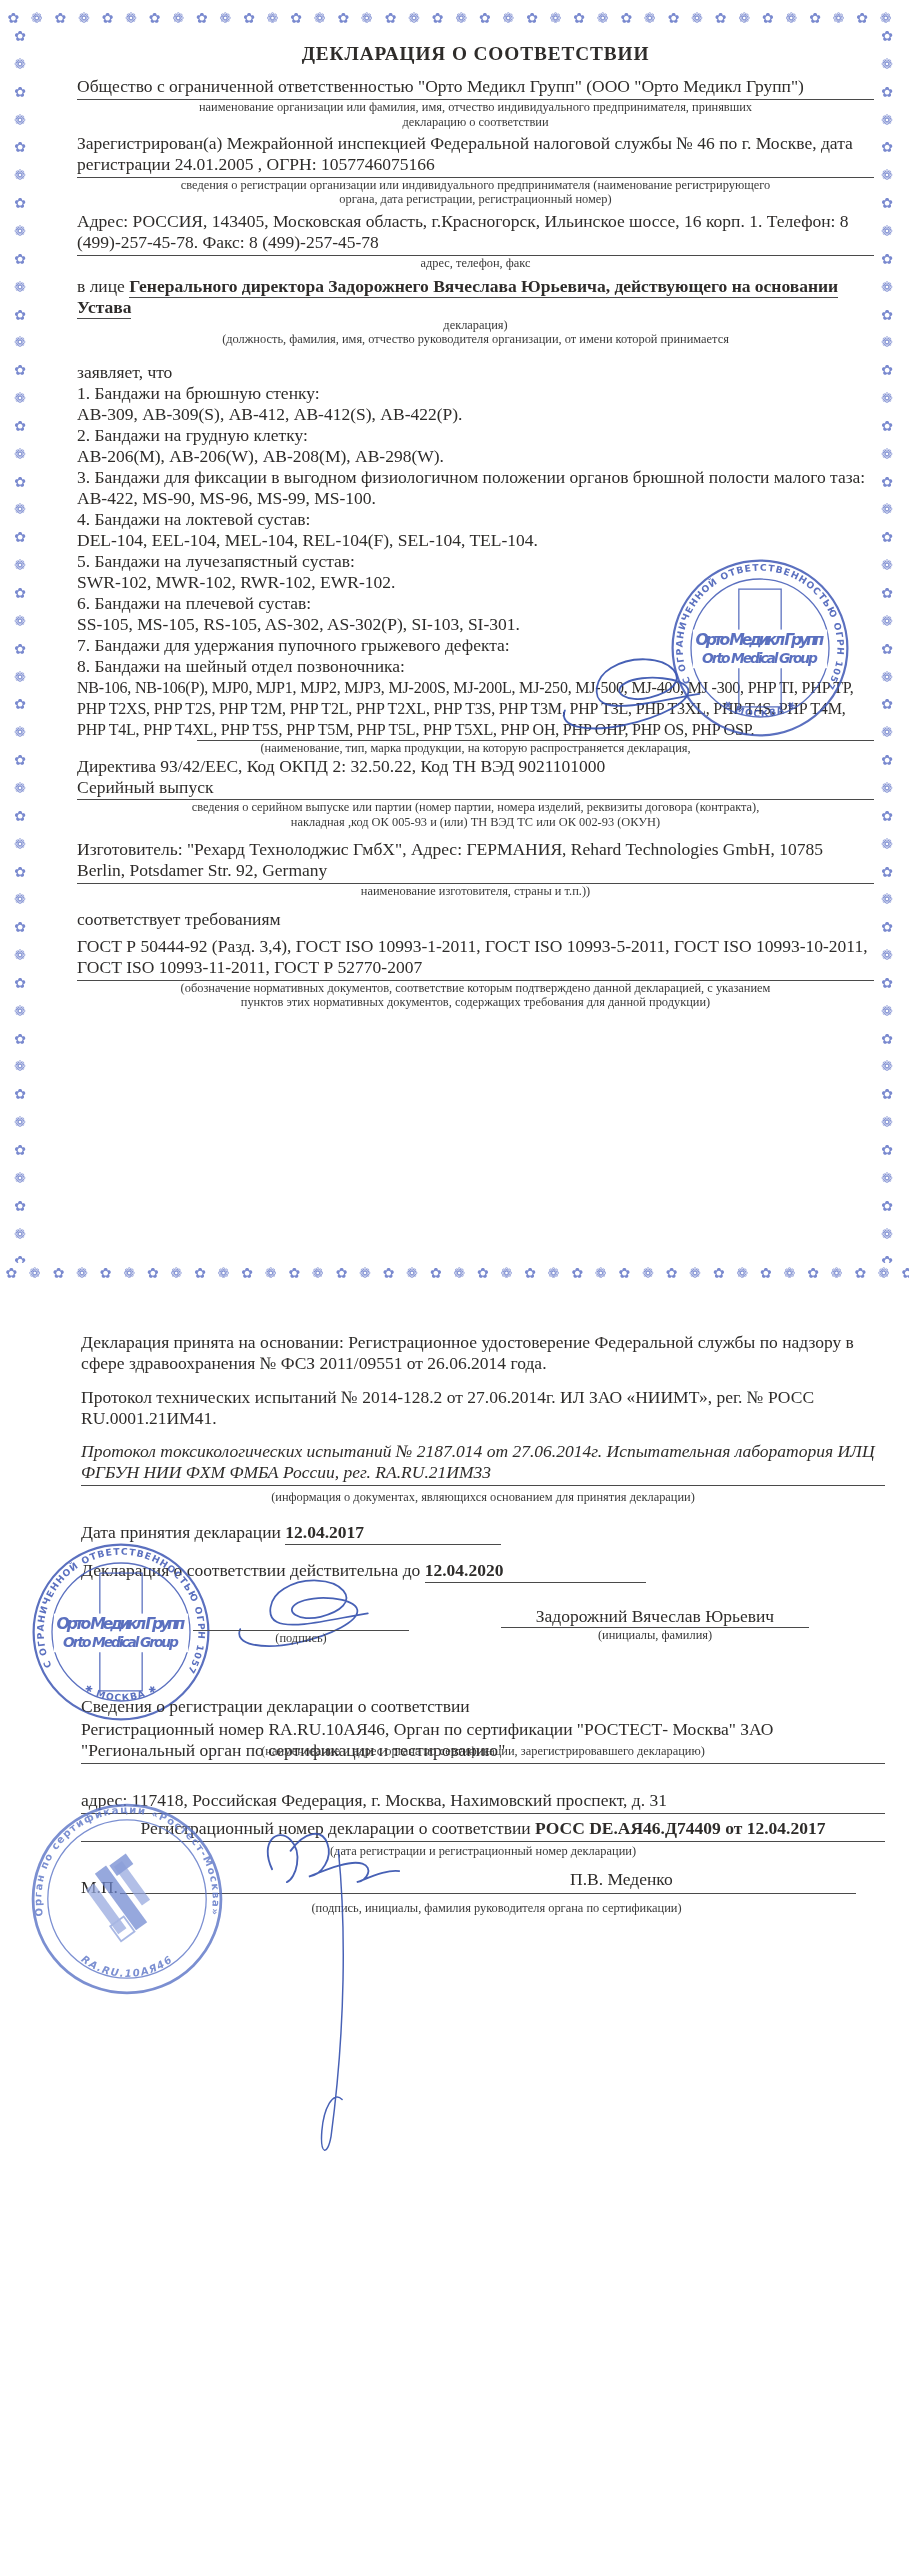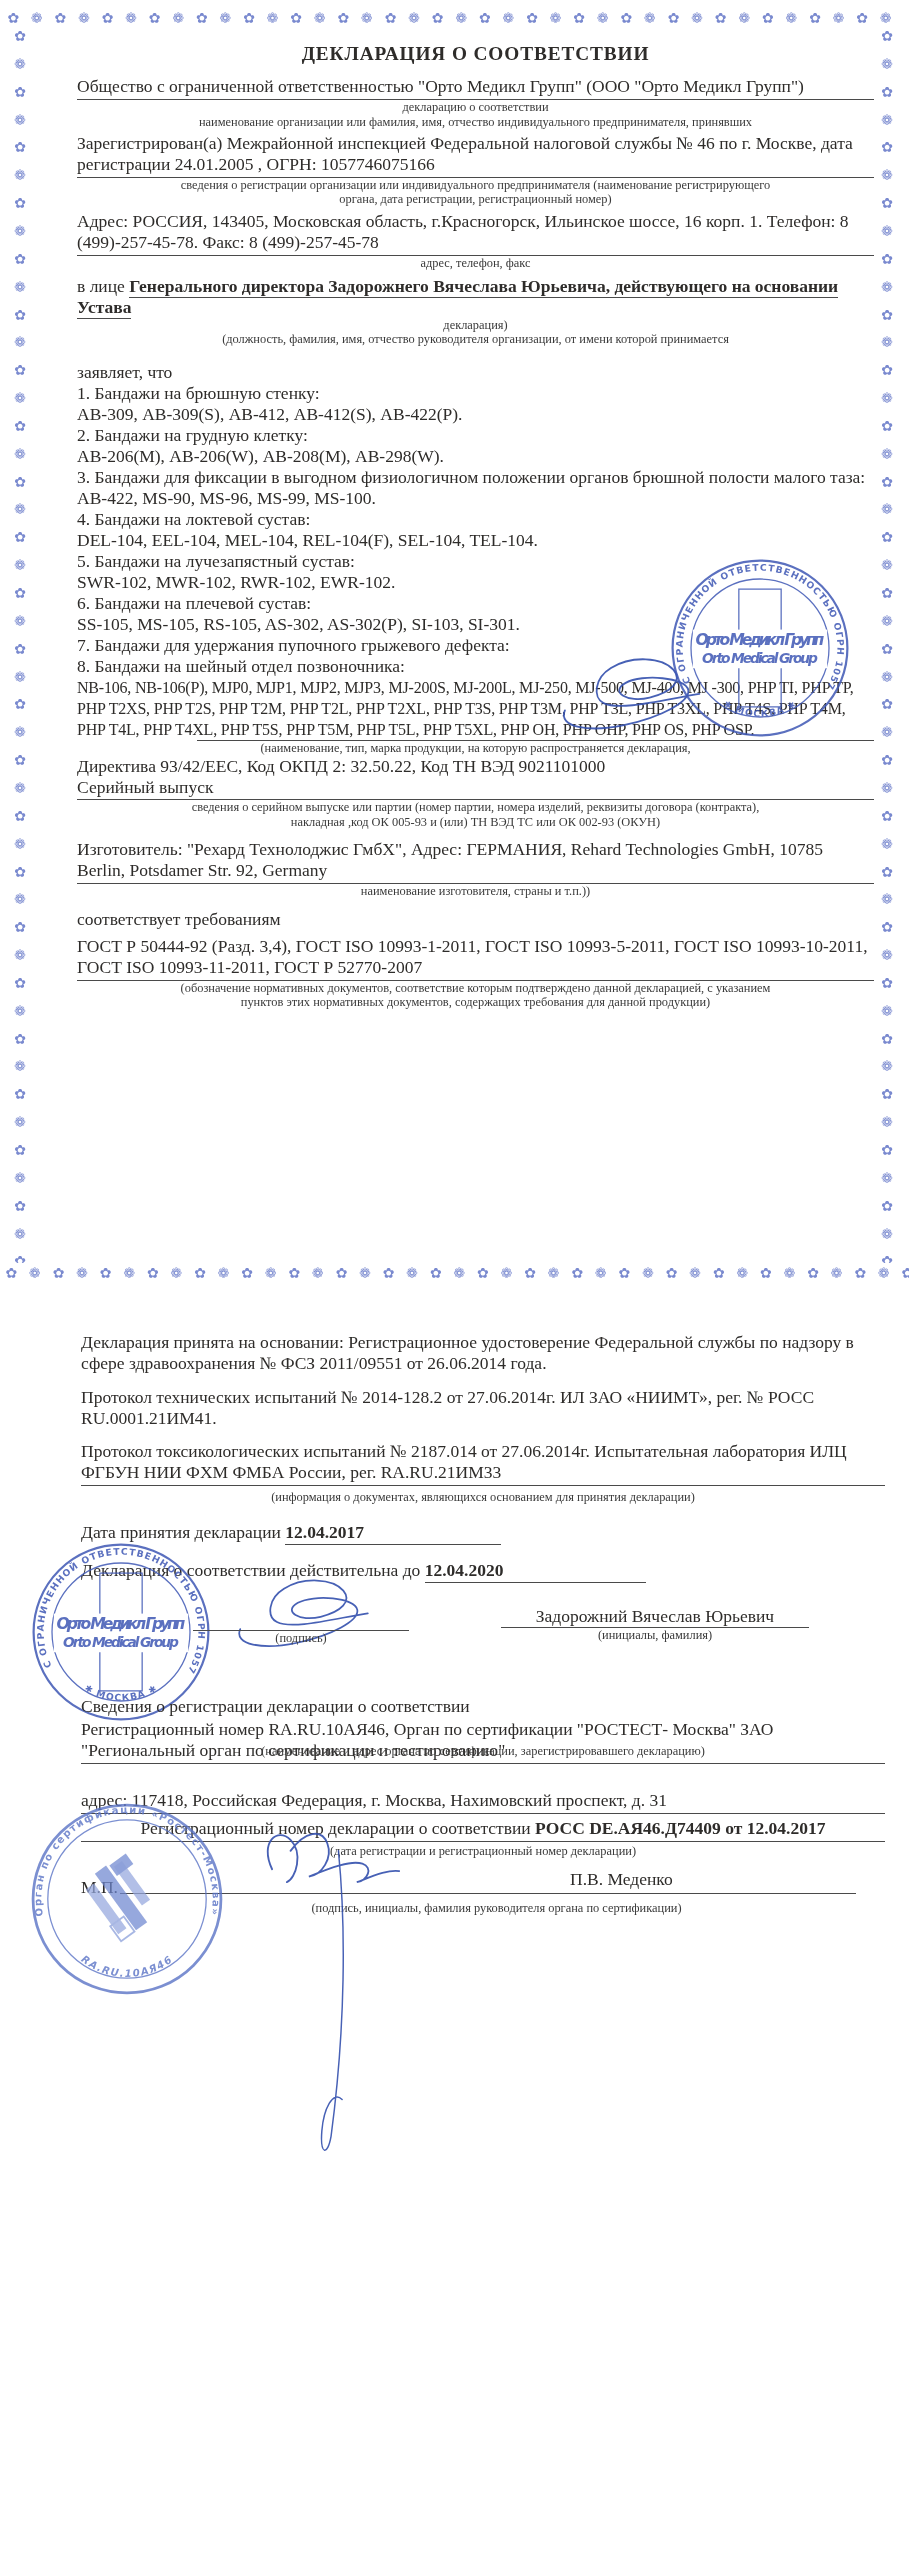--- a/index.html
+++ b/index.html
@@ -48,22 +48,22 @@
 
   <div class="orn h" style="left:7.4px;top:7.4px;width:891px;">✿ ❁ ✿ ❁ ✿ ❁ ✿ ❁ ✿ ❁ ✿ ❁ ✿ ❁ ✿ ❁ ✿ ❁ ✿ ❁ ✿ ❁ ✿ ❁ ✿ ❁ ✿ ❁ ✿ ❁ ✿ ❁ ✿ ❁ ✿ ❁ ✿ ❁ ✿ ❁ ✿ ❁ ✿ ❁ ✿ ❁ ✿ ❁ ✿ ❁ ✿ ❁ ✿ ❁ ✿ ❁ ✿ ❁ ✿ ❁ ✿ ❁ ✿ ❁ ✿ ❁ ✿ ❁ ✿ ❁ ✿ ❁ ✿ ❁ ✿ ❁ ✿ ❁ ✿ ❁ </div>
   <div class="orn v" style="left:9.2px;top:28px;height:1235px;">✿ ❁ ✿ ❁ ✿ ❁ ✿ ❁ ✿ ❁ ✿ ❁ ✿ ❁ ✿ ❁ ✿ ❁ ✿ ❁ ✿ ❁ ✿ ❁ ✿ ❁ ✿ ❁ ✿ ❁ ✿ ❁ ✿ ❁ ✿ ❁ ✿ ❁ ✿ ❁ ✿ ❁ ✿ ❁ ✿ ❁ ✿ ❁ ✿ ❁ ✿ ❁ ✿ ❁ ✿ ❁ ✿ ❁ ✿ ❁ ✿ ❁ ✿ ❁ ✿ ❁ ✿ ❁ ✿ ❁ ✿ ❁ ✿ ❁ ✿ ❁ ✿ ❁ ✿ ❁ </div>
   <div class="orn v" style="left:876px;top:28px;height:1235px;">✿ ❁ ✿ ❁ ✿ ❁ ✿ ❁ ✿ ❁ ✿ ❁ ✿ ❁ ✿ ❁ ✿ ❁ ✿ ❁ ✿ ❁ ✿ ❁ ✿ ❁ ✿ ❁ ✿ ❁ ✿ ❁ ✿ ❁ ✿ ❁ ✿ ❁ ✿ ❁ ✿ ❁ ✿ ❁ ✿ ❁ ✿ ❁ ✿ ❁ ✿ ❁ ✿ ❁ ✿ ❁ ✿ ❁ ✿ ❁ ✿ ❁ ✿ ❁ ✿ ❁ ✿ ❁ ✿ ❁ ✿ ❁ ✿ ❁ ✿ ❁ ✿ ❁ ✿ ❁ </div>
   <div class="orn h" style="left:5.5px;top:1262px;width:903px;">✿ ❁ ✿ ❁ ✿ ❁ ✿ ❁ ✿ ❁ ✿ ❁ ✿ ❁ ✿ ❁ ✿ ❁ ✿ ❁ ✿ ❁ ✿ ❁ ✿ ❁ ✿ ❁ ✿ ❁ ✿ ❁ ✿ ❁ ✿ ❁ ✿ ❁ ✿ ❁ ✿ ❁ ✿ ❁ ✿ ❁ ✿ ❁ ✿ ❁ ✿ ❁ ✿ ❁ ✿ ❁ ✿ ❁ ✿ ❁ ✿ ❁ ✿ ❁ ✿ ❁ ✿ ❁ ✿ ❁ ✿ ❁ ✿ ❁ ✿ ❁ ✿ ❁ ✿ ❁ </div>
 
   <div class="content">
     <div class="title">ДЕКЛАРАЦИЯ О СООТВЕТСТВИИ</div>
 
     <p class="ul">Общество с ограниченной ответственностью "Орто Медикл Групп"  (ООО "Орто Медикл Групп")</p>
+    <div class="small center">наименование организации или фамилия, имя, отчество индивидуального предпринимателя, принявших</div>
     <div class="small center">декларацию о соответствии</div>
-    <div class="small center">наименование организации или фамилия, имя, отчество индивидуального предпринимателя, принявших</div>
 
     <p class="ul mt4">Зарегистрирован(а) Межрайонной инспекцией Федеральной налоговой службы № 46 по г. Москве, дата регистрации 24.01.2005 , ОГРН: 1057746075166</p>
     <div class="small center">сведения о регистрации организации или индивидуального предпринимателя (наименование регистрирующего</div>
     <div class="small center">органа, дата регистрации, регистрационный номер)</div>
 
     <p class="ul mt4">Адрес: РОССИЯ, 143405, Московская область, г.Красногорск, Ильинское шоссе, 16 корп. 1. Телефон: 8 (499)-257-45-78. Факс: 8 (499)-257-45-78</p>
     <div class="small center">адрес, телефон, факс</div>
 
     <p class="mt6"><span>в лице </span><span class="ul2">Генерального директора Задорожнего Вячеслава Юрьевича, действующего на основании Устава</span></p>
     <div class="small center">декларация)</div>
@@ -115,21 +115,21 @@
     <text class="ring"><textPath href="#c1a" startOffset="50%" text-anchor="middle">ОБЩЕСТВО С ОГРАНИЧЕННОЙ ОТВЕТСТВЕННОСТЬЮ ОГРН 1057746075166</textPath></text>
     <text class="ring"><textPath href="#c1b" startOffset="50%" text-anchor="middle">✱ МОСКВА ✱</textPath></text>
     <rect x="77" y="36" width="46" height="128" class="st thin"></rect>
     <rect x="27" y="80" width="146" height="42" fill="#ffffff"></rect>
     <text x="100" y="97" class="inner1" text-anchor="middle" textLength="140">Орто Медикл Групп</text>
     <text x="100" y="116" class="inner2" text-anchor="middle" textLength="126">Orto Medical Group</text>
   </svg>
 
   <p class="s2" style="top:1332px;">Декларация принята на основании: Регистрационное удостоверение Федеральной службы по надзору в сфере здравоохранения № ФСЗ 2011/09551 от 26.06.2014 года.</p>
   <p class="s2" style="top:1387px;">Протокол  технических испытаний № 2014-128.2 от 27.06.2014г. ИЛ ЗАО «НИИМТ», рег. № РОСС RU.0001.21ИМ41.</p>
-  <p class="s2 ul" style="top:1441px;">Протокол токсикологических испытаний № 2187.014 от 27.06.2014г. Испытательная лаборатория ИЛЦ ФГБУН НИИ ФХМ ФМБА России, рег. RA.RU.21ИМ33</p>
+  <p class="s2 ul" style="top:1441px;font-style:italic;">Протокол токсикологических испытаний № 2187.014 от 27.06.2014г. Испытательная лаборатория ИЛЦ ФГБУН НИИ ФХМ ФМБА России, рег. RA.RU.21ИМ33</p>
   <div class="s2 small center" style="top:1490px;">(информация о документах, являющихся основанием для принятия декларации)</div>
 
   <p class="s2" style="top:1522px;"><span>Дата принятия декларации </span><span class="ul2" style="display:inline-block;min-width:216px;">12.04.2017</span></p>
   <p class="s2" style="top:1560px;"><span>Декларация о соответствии действительна до </span><span class="ul2" style="display:inline-block;min-width:221px;">12.04.2020</span></p>
 
   <svg class="sig" style="left:228px;top:1566px;" width="166" height="92" viewBox="0 0 190 105">
     <path class="sigp" d="M14,72 C6,90 40,96 78,88 C120,79 150,62 148,50 C146,36 98,32 80,42 C62,52 82,64 106,58 C130,52 142,40 132,28 C120,14 86,12 64,26 C46,37 44,58 56,64 C74,73 122,60 160,54"></path>
   </svg>
   <svg class="stamp" style="left:29px;top:1540px;" width="184" height="184" viewBox="0 0 200 200">
     <circle cx="100" cy="100" r="95" class="st"></circle>

